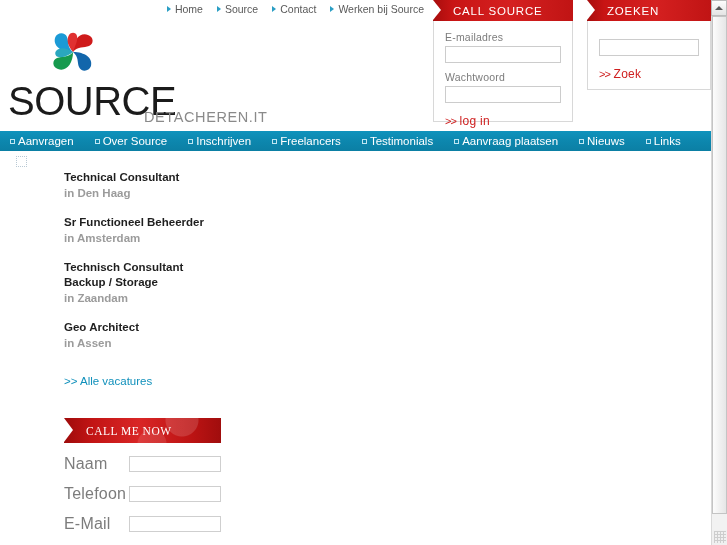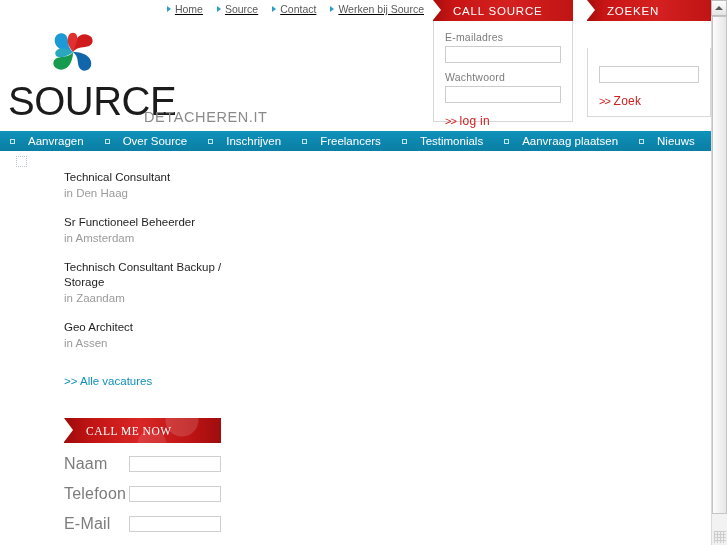--- a/index.html
+++ b/index.html
@@ -34,21 +34,20 @@
   .topnav {
     position: absolute;
     left: 0; top: 0;
     width: 432px;
     height: 18px;
     display: flex;
     justify-content: flex-end;
     align-items: center;
     gap: 14px;
     padding-right: 8px;
-    text-decoration: underline;
   }
   .topnav a {
     display: flex;
     align-items: center;
     gap: 4px;
     font-size: 10.5px;
     color: #595959;
     text-decoration: none;
     white-space: nowrap;
   }
@@ -142,38 +141,38 @@
     color: #cf2020;
     text-decoration: none;
     letter-spacing: 0.3px;
     display: inline-block;
   }
   .redlink .gt { letter-spacing: -1px; font-size: 11px; }
 
   #panel-mijn { left: 433px; top: 0; width: 140px; }
   #panel-mijn .panel-body { height: 101px; }
   #panel-zoeken { left: 587px; top: 0; width: 124px; }
-  #panel-zoeken .panel-body { height: 69px; padding-top: 18px; margin-top: 27px; }
+  #panel-zoeken .panel-body { height: 69px; padding-top: 18px; }
 
   
   #mainnav {
     position: absolute;
     left: 0; top: 131px;
     width: 711px;
     height: 20px;
     background: linear-gradient(to bottom, #0f93bd 0%, #0d87ae 50%, #0b7fa4 100%);
     display: flex;
     align-items: center;
     padding-left: 10px;
     gap: 21px;
   }
   #mainnav a {
     display: flex;
     align-items: center;
-    gap: 13px;
+    gap: 3px;
     color: #ffffff;
     font-size: 11.5px;
     text-decoration: none;
     white-space: nowrap;
   }
   .sq {
     display: inline-block;
     width: 5px; height: 5px;
     border: 1px solid #bfe6f2;
     background: transparent;
@@ -208,20 +207,21 @@
   }
   #vac-title .txt-h {
     font-size: 15px;
     font-weight: bold;
     color: #0f93bd;
     letter-spacing: 0.3px;
   }
   .vac {
     margin-bottom: 14px;
     max-width: 160px;
+    font-weight: bold;
   }
   .vac .role {
     font-size: 11.5px;
     color: #1f1f1f;
     line-height: 15px;
     margin-bottom: 1px;
   }
   .vac .loc {
     font-size: 11.5px;
     color: #9b9b9b;

